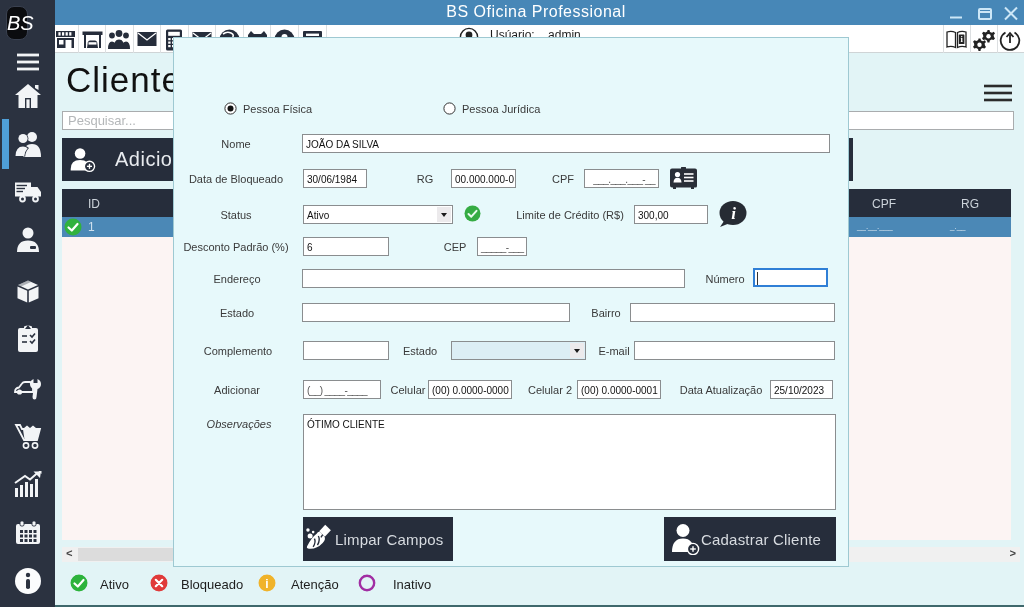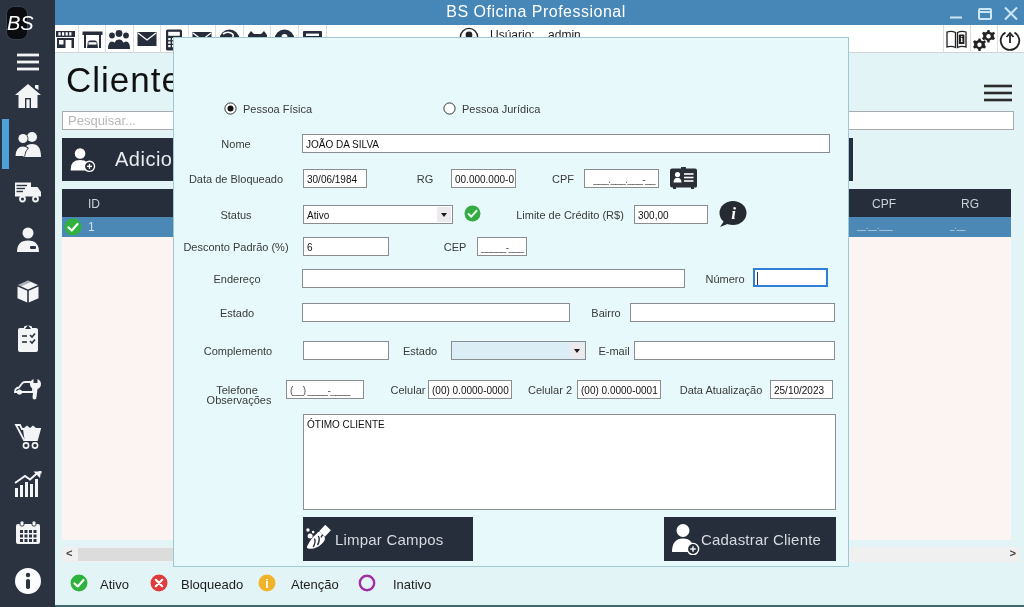--- a/index.html
+++ b/index.html
@@ -406,33 +406,33 @@
 
   <div class="fl" style="left:-6px;top:307px;width:140px;">Complemento</div>
   <div class="inp" style="left:129px;top:303px;width:86px;"></div>
   <div class="fl" style="left:176px;top:307px;width:140px;">Estado</div>
   <div class="inp" style="left:277px;top:303px;width:135px;background:#dceef5;">
       <span class="ddarrow"></span>
     </div>
   <div class="fl" style="left:370px;top:307px;width:140px;">E-mail</div>
   <div class="inp" style="left:460px;top:303px;width:201px;"></div>
 
-  <div class="fl" style="left:-7px;top:346px;width:140px;">Telefone</div>
-  <div class="inp" style="left:112px;top:342px;width:78px;color:#555;font-size:10px;letter-spacing:-0.6px;">(__) ____-____</div>
+  <div class="fl" style="left:-7px;top:346px;width:140px;">Adicionar</div>
+  <div class="inp" style="left:129px;top:342px;width:78px;color:#555;font-size:10px;letter-spacing:-0.6px;">(__) ____-____</div>
   <div class="fl" style="left:164px;top:346px;width:140px;">Celular</div>
   <div class="inp" style="left:254px;top:342px;width:84px;font-size:10px;">(00) 0.0000-0000</div>
   <div class="fl" style="left:306px;top:346px;width:140px;">Celular 2</div>
   <div class="inp" style="left:403px;top:342px;width:84px;font-size:10px;">(00) 0.0000-0001</div>
   <div class="fl" style="left:477px;top:346px;width:140px;">Data Atualização</div>
   <div class="inp" style="left:596px;top:342px;width:63px;">25/10/2023</div>
 
-  <div class="fl" style="left:-5px;top:356px;width:140px;">Observações</div>
+  <div class="fl" style="left:-5px;top:380px;width:140px;font-style:italic;">Observações</div>
   <div class="inp" style="left:129px;top:376px;width:533px;height:96px;">ÓTIMO CLIENTE</div>
 
-  <div class="mbtn" style="left:129px;width:170px;">
+  <div class="mbtn" style="left:129px;width:150px;">
     <svg style="position:absolute;left:1px;top:6px;" width="33" height="32" viewBox="0 0 38 37">
       <g fill="#fff">
         <path d="M24.5 2 L31 8.5 L24 16 L17.5 9.5 Z"></path>
         <path d="M18.5 10.5 L23 15 Q26 18.5 21.5 23 Q14 31 4.5 29.5 Q2.5 29 3.5 27 Q8.5 17 14.5 12.5 Q16.5 9 18.5 10.5 Z"></path>
         <circle cx="4.5" cy="8" r="2"></circle>
           <circle cx="10.5" cy="10.5" r="1.5"></circle>
           <circle cx="7" cy="15" r="2.9"></circle>
       </g>
       <g stroke="#262d3b" stroke-width="1.6" fill="none">
         <path d="M12 18 Q14 22 10.5 27.5"></path>

